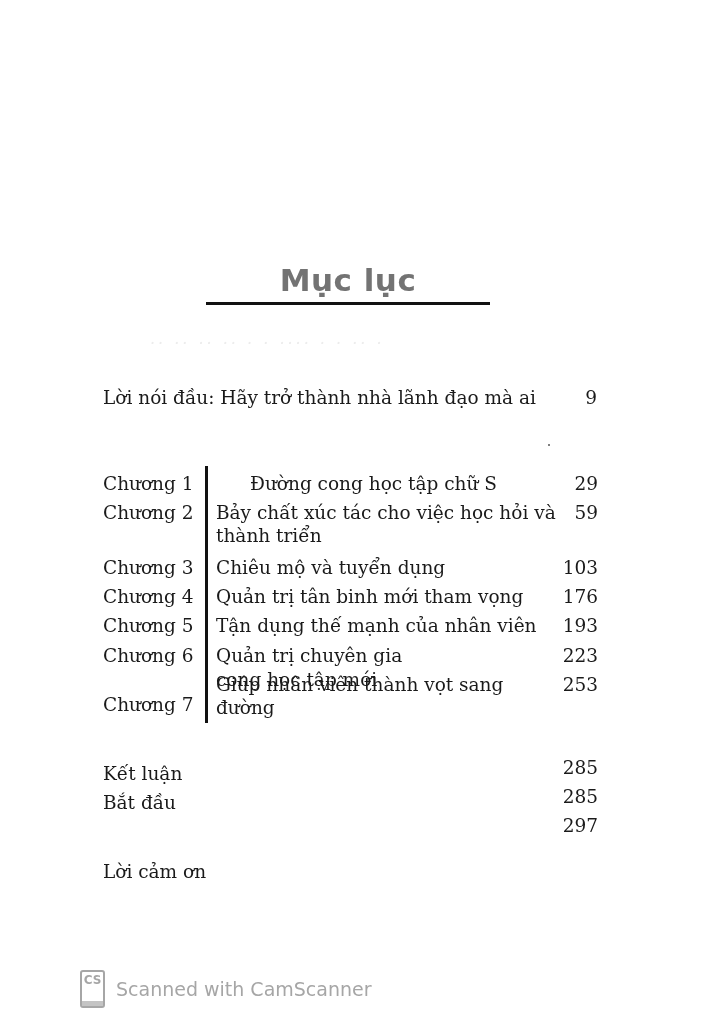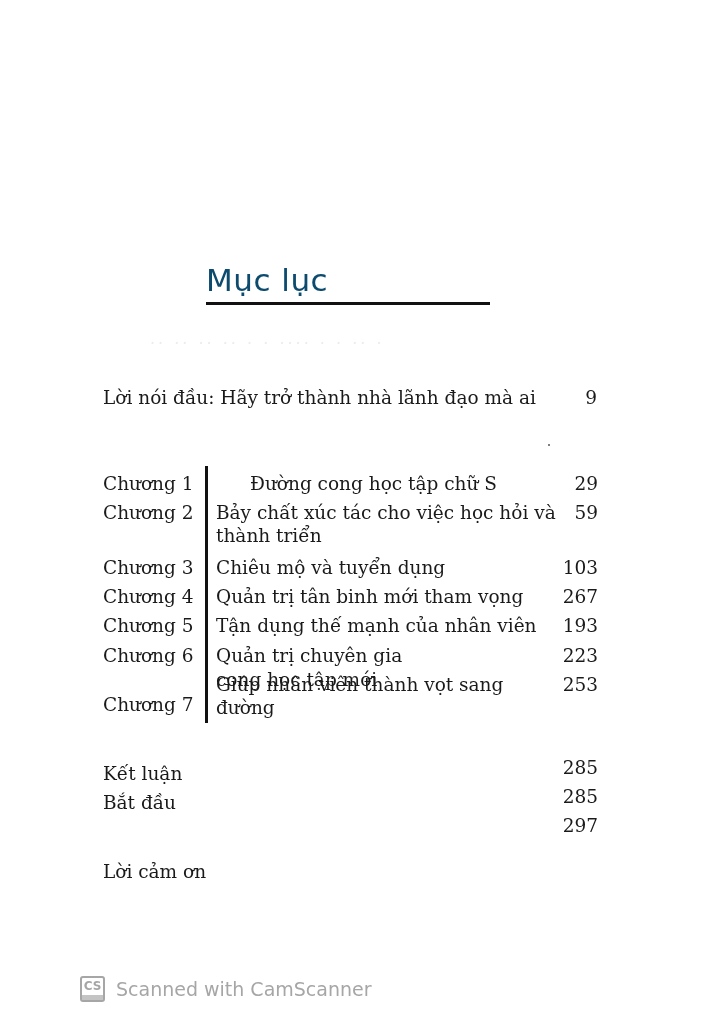--- a/index.html
+++ b/index.html
@@ -4,43 +4,43 @@
   <style>
     html, body { margin: 0; padding: 0; }
     body {
       width: 723px; height: 1024px; background: #ffffff;
       position: relative; overflow: hidden;
       font-family: "DejaVu Serif", "Liberation Serif", serif;
       color: #1a1a1a;
     }
     .title {
       position: absolute; left: 206px; width: 284px; top: 262px;
-      text-align: left; font-family: "DejaVu Sans", sans-serif;
-      font-size: 31px; font-weight: 400; letter-spacing: 0.5px; color: #0c4a6e;
+      text-align: center; font-family: "DejaVu Sans", sans-serif;
+      font-size: 31px; font-weight: 700; letter-spacing: 0.5px; color: #737373;
     }
     .title-rule {
       position: absolute; left: 206px; top: 302px; width: 284px; height: 3px; background: #111;
     }
     .bleed {
       position: absolute; left: 150px; top: 334px; width: 430px; height: 20px;
       color: #ececec; font-size: 16px; font-style: italic; letter-spacing: 3px; white-space: nowrap; overflow: hidden;
     }
     .row { position: absolute; font-size: 18.5px; line-height: 23px; }
     .num { position: absolute; font-size: 18.5px; line-height: 23px; text-align: right; width: 60px; }
     .preface { left: 103px; top: 386px; width: 440px; }
     .chap-label { position: absolute; left: 103px; font-size: 18.5px; line-height: 23px; }
     .chap-title { position: absolute; left: 216px; width: 340px; font-size: 18.5px; line-height: 23px; }
     .divider { position: absolute; left: 205px; top: 466px; width: 3px; height: 257px; background: #111; }
     .dot { position: absolute; width: 2px; height: 2px; background: #555; border-radius: 1px; }
     .footer {
       position: absolute; left: 80px; top: 974px; height: 30px; display: flex; align-items: center;
       font-family: "DejaVu Sans", sans-serif; color: #a6a6a6; font-size: 19px;
     }
     .cs-logo {
-      width: 25px; height: 26px; border: 2px solid #a6a6a6; border-radius: 3px; box-sizing: border-box;
+      width: 25px; height: 38px; border: 2px solid #a6a6a6; border-radius: 3px; box-sizing: border-box;
       display: flex; align-items: flex-start; justify-content: center; position: relative;
       font-size: 12px; font-weight: bold; line-height: 17px; color: #a6a6a6; margin-right: 11px;
     }
     .cs-logo::after {
       content: ""; position: absolute; left: 0; right: 0; bottom: 0; height: 5px; background: #c4c4c4;
     }
   </style>
 </head>
 <body>
 
@@ -71,21 +71,21 @@
 
 <div>
   <div class="chap-label" style="top:556px;">Chương 3</div>
   <div class="chap-title" style="top:556px;">Chiêu mộ và tuyển dụng</div>
   <div class="num" style="left:538px; top:556px;">103</div>
 </div>
 
 <div>
   <div class="chap-label" style="top:585px;">Chương 4</div>
   <div class="chap-title" style="top:585px;">Quản trị tân binh mới tham vọng</div>
-  <div class="num" style="left:538px; top:585px;">267</div>
+  <div class="num" style="left:538px; top:585px;">176</div>
 </div>
 
 <div>
   <div class="chap-label" style="top:614px;text-align:center;">Chương 5</div>
   <div class="chap-title" style="top:614px;">Tận dụng thế mạnh của nhân viên</div>
   <div class="num" style="left:538px; top:614px;">193</div>
 </div>
 
 <div>
   <div class="chap-label" style="top:644px;">Chương 6</div>

